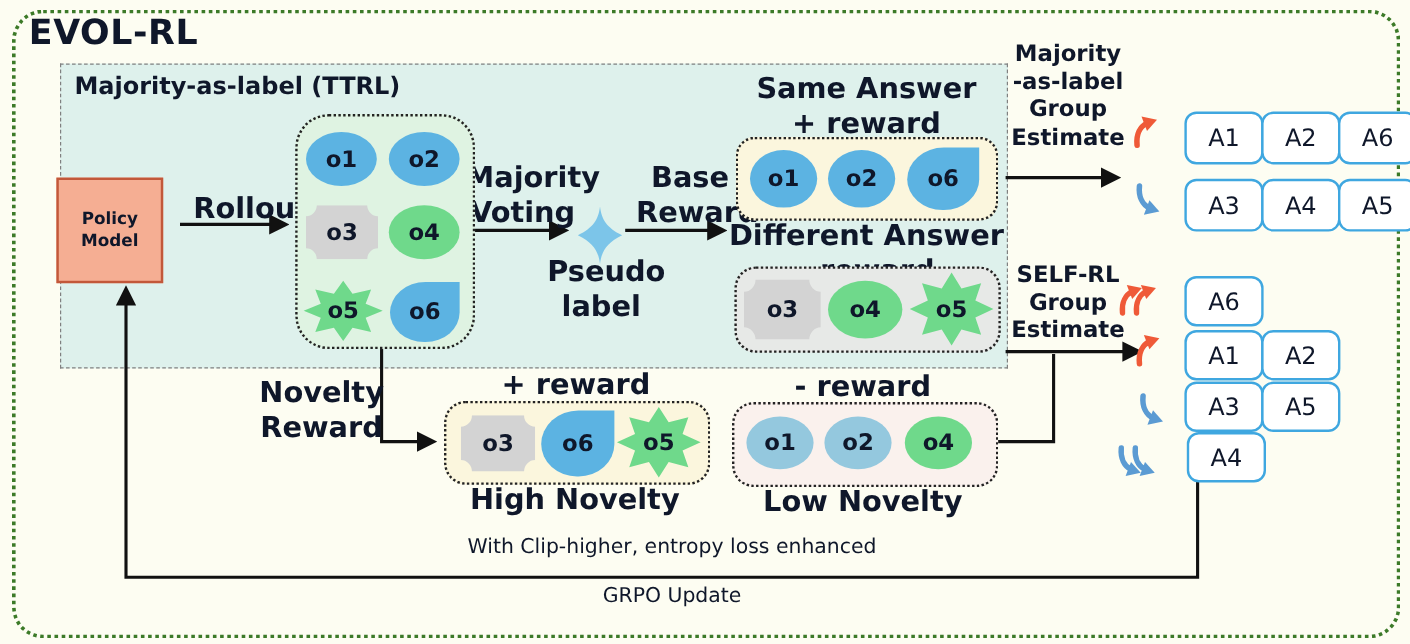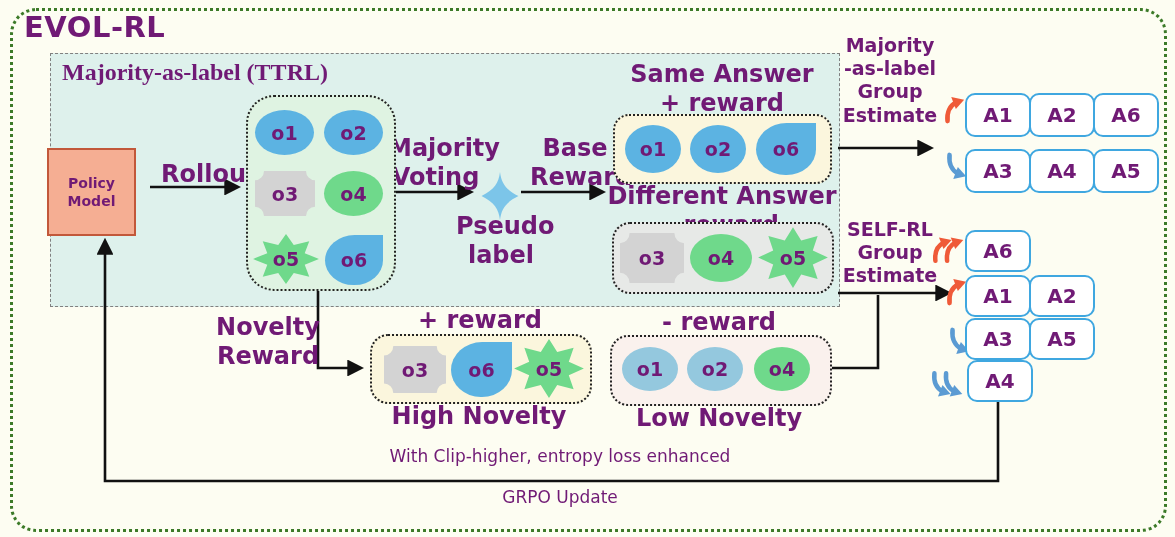--- a/index.html
+++ b/index.html
@@ -1,23 +1,23 @@
 <!DOCTYPE html>
 <html><head>
 <meta charset="utf-8">
 <style>
   html,body{margin:0;padding:0;background:#fdfdf2;}
   .stage{position:relative;width:1175px;height:537px;background:#fdfdf2;
-         font-family:"DejaVu Sans",sans-serif;color:#701a75;overflow:hidden;}
+         font-family:"DejaVu Sans",sans-serif;color:#0f172a;overflow:hidden;}
   .outer-frame{position:absolute;left:10px;top:8px;width:1151px;height:518px;
          border:3px dotted #3c7a28;border-radius:26px;}
   .diagram-title{position:absolute;left:24px;top:10px;font-size:29px;font-weight:bold;letter-spacing:.5px;}
   .ttrl-box{position:absolute;left:50px;top:53px;width:788px;height:252px;
          background:#def1ec;border:1.6px dashed #808080;}
-  .ttrl-label{position:absolute;left:62px;top:59px;font-size:24px;font-weight:bold;font-family:Liberation Serif, serif;}
+  .ttrl-label{position:absolute;left:62px;top:59px;font-size:20px;font-weight:bold;}
   #connectors{position:absolute;left:0;top:0;width:1175px;height:537px;pointer-events:none;}
   .lbl{position:absolute;font-weight:bold;font-size:24px;text-align:center;
        white-space:pre-line;line-height:1.2;}
   .lbl.thin{font-weight:normal;font-size:17px;}
   .policy-box{position:absolute;left:47px;top:148px;width:85px;height:84px;
        background:#f5ae93;border:2.5px solid #c2583a;display:flex;align-items:center;
        justify-content:center;text-align:center;font-weight:bold;font-size:14px;
        white-space:pre-line;line-height:1.3;}
   .group{position:absolute;border:2px dotted #222;}
   .rollout-group{left:246px;top:95px;width:146px;height:192px;border-radius:28px;background:#dff3e2;}
@@ -28,21 +28,21 @@
   .oshape{position:absolute;display:flex;align-items:center;justify-content:center;}
   .oshape .olabel{position:relative;z-index:2;font-weight:bold;font-size:19px;}
   .oshape svg.fig{position:absolute;left:0;top:0;width:100%;height:100%;}
   .ellipse{border-radius:50%;}
   .drop{border-radius:52% 0 50% 50%;}
   .fill-blue{background:#5cb3e2;}
   .fill-mblue{background:#94c8de;}
   .fill-green{background:#6fd98b;}
   .abox{position:absolute;width:62px;height:40px;background:#fff;border:2.5px solid #3fa7e0;
         border-radius:10px;display:flex;align-items:center;justify-content:center;
-        font-weight:bold;font-size:20px;}
+        font-weight:normal;font-size:20px;margin-left:22px;}
   .abox.short{height:38px;}
   .trend{position:absolute;width:24px;height:28px;}
   .trend.double{width:36px;}
   .trend-up{color:#ef5a38;}
   .trend-down{color:#5b9bd3;}
   .sparkle-icon{position:absolute;left:479px;top:172px;width:42px;height:48px;}
 </style>
 </head>
 <body>
 

